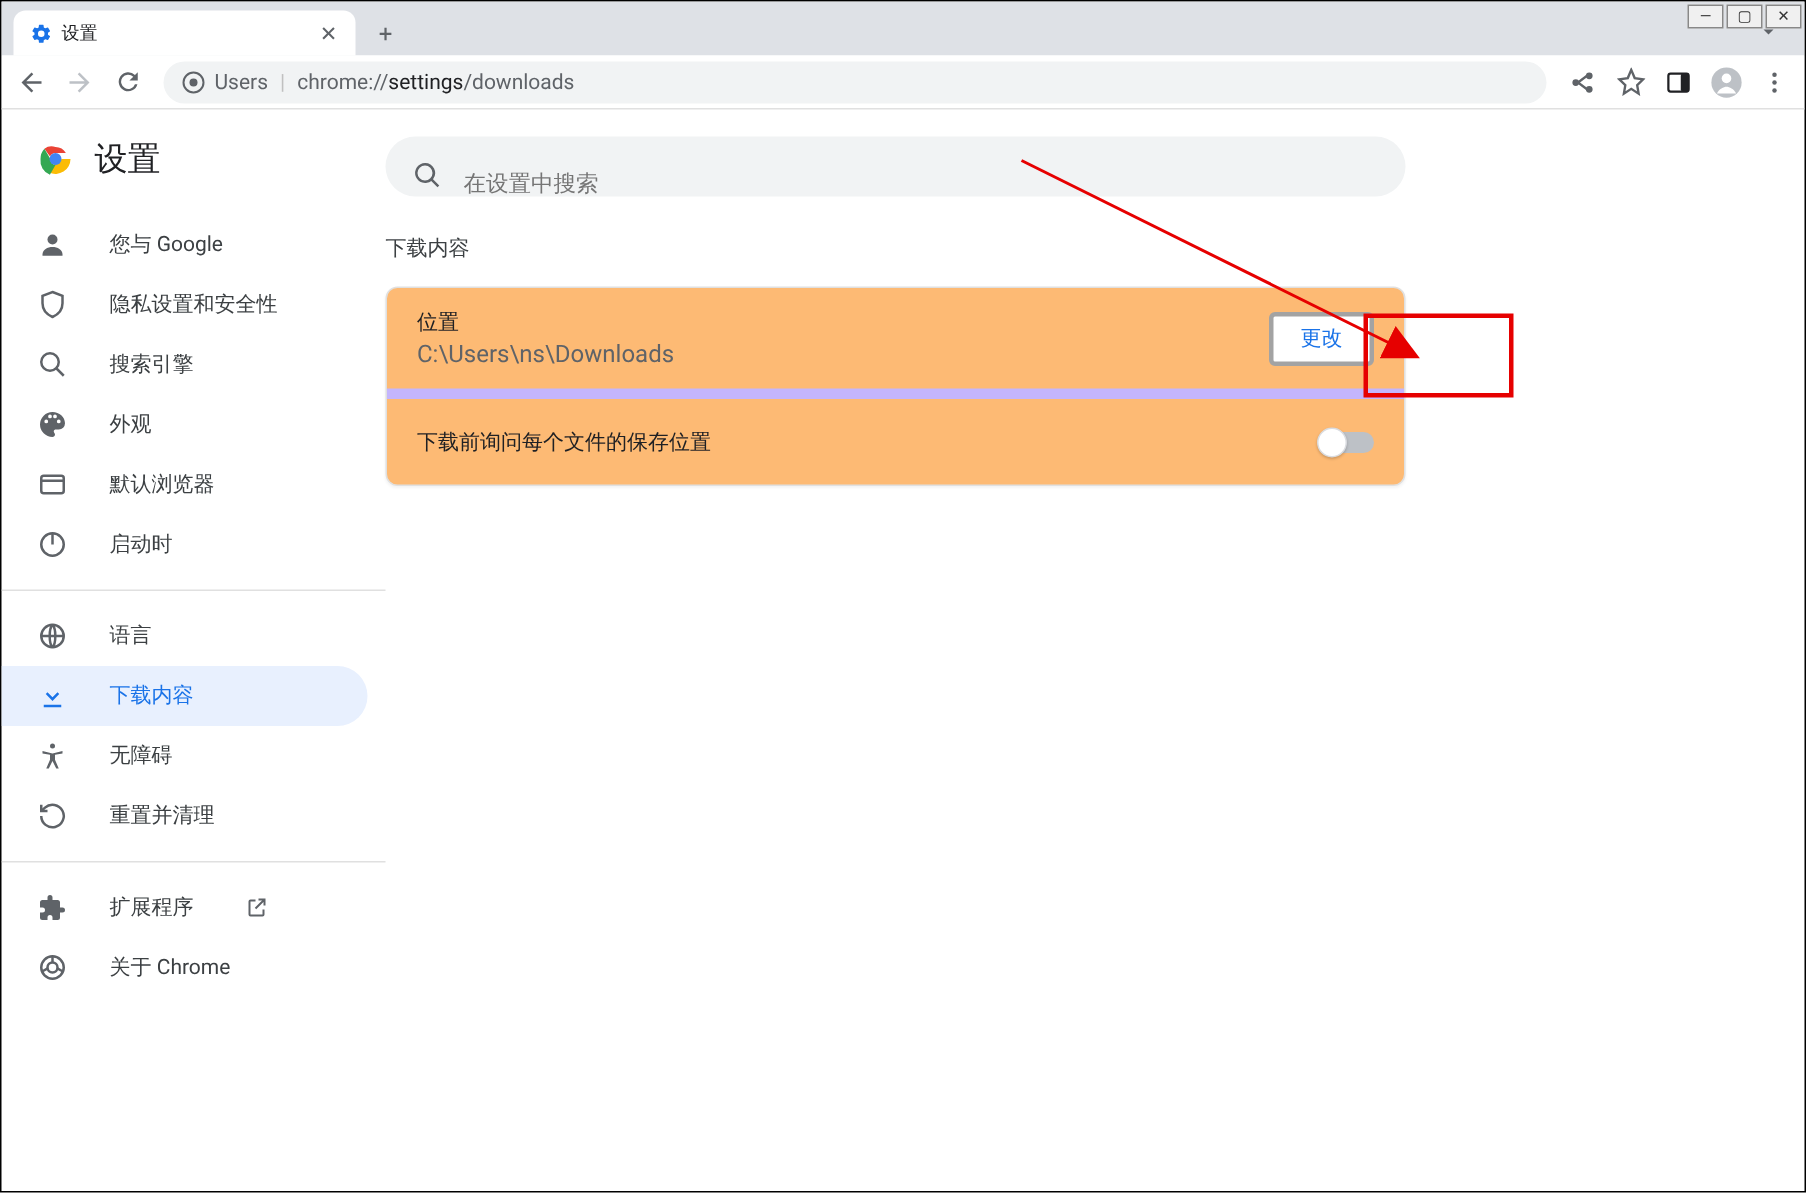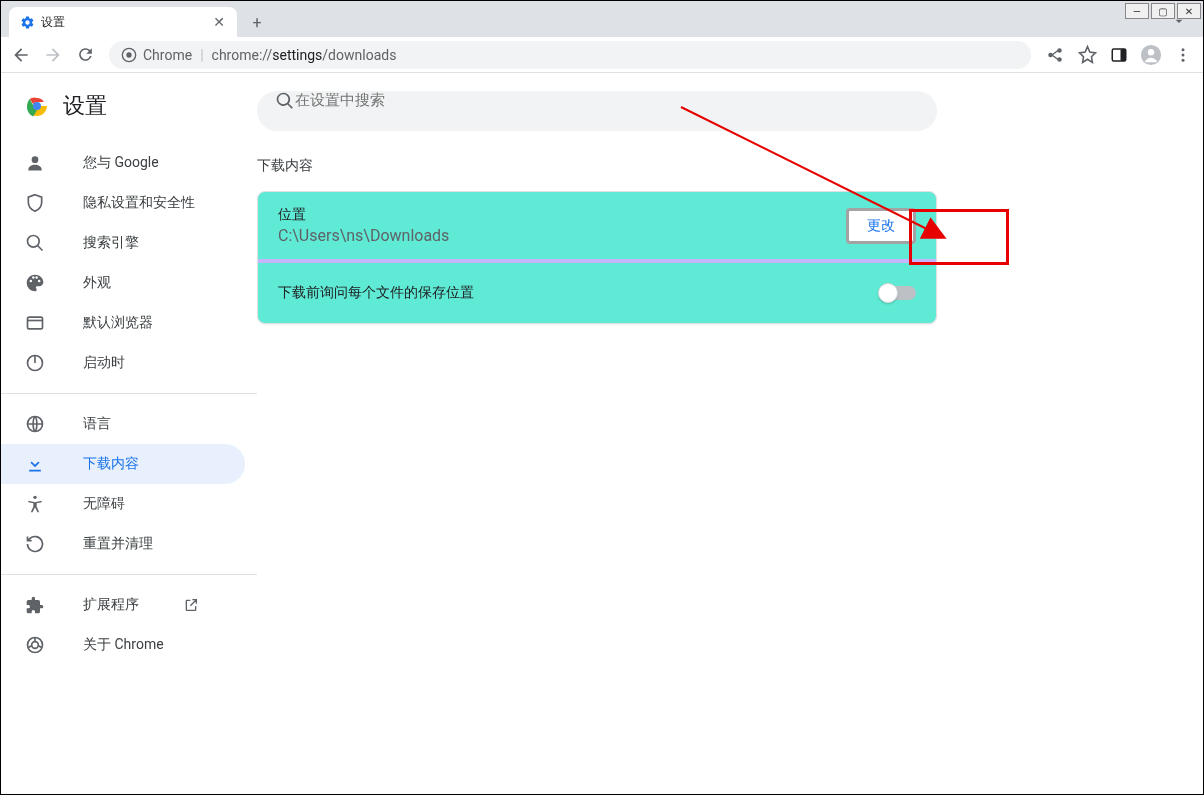--- a/index.html
+++ b/index.html
@@ -20,33 +20,33 @@
 .addr-sec { color: #5f6368; display: flex; align-items: center; gap: 6px; }
 .addr-sep { color: #c0c0c0; }
 .addr-url { color: #202124; }
 .addr-url .muted { color: #5f6368; }
 .content { display: flex; height: calc(100% - 72px); position: relative; }
 .sidebar { width: 256px; padding-top: 18px; }
 .side-header { display: flex; align-items: center; gap: 14px; padding: 0 20px 16px 24px; }
 .chrome-logo { width: 24px; height: 24px; }
 .settings-title { font-size: 22px; color: #202124; }
 .side-items { padding-top: 6px; }
-.side-item { display: flex; align-items: center; gap: 38px; height: 40px; padding: 0 0 0 24px; font-size: 14px; color: #3c4043; cursor: pointer; border-radius: 0 20px 20px 0; margin-right: 12px; }
+.side-item { display: flex; align-items: center; gap: 28px; height: 40px; padding: 0 0 0 24px; font-size: 14px; color: #3c4043; cursor: pointer; border-radius: 0 20px 20px 0; margin-right: 12px; }
 .side-item.active { background: #e8f0fe; color: #1a73e8; }
 .side-item.active .side-icon { color: #1a73e8; }
 .side-icon { width: 20px; height: 20px; color: #5f6368; display: flex; align-items: center; justify-content: center; }
 .side-sep { height: 1px; background: #e0e0e0; margin: 10px 0; }
 .ext-icon { width: 16px; height: 16px; margin-left: 6px; color: #5f6368; }
 .main { flex: 1; padding: 18px 0 0 0; position: relative; }
-.search-box { width: 680px; height: 40px; background: #f1f3f4; border-radius: 40px; display: flex; align-items: flex-start; padding: 0 18px; gap: 0; margin-bottom: 26px; }
+.search-box { width: 680px; height: 40px; background: #f1f3f4; border-radius: 40px; display: flex; align-items: flex-end; padding: 0 18px; gap: 14px; margin-bottom: 26px; }
 .search-box input { border: none; background: transparent; outline: none; font-size: 15px; flex: 1; }
 .section-title { font-size: 14px; color: #3c4043; margin-bottom: 16px; }
-.card { width: 680px; border: 1px solid #e0e0e0; border-radius: 8px; background: #5eead4; box-shadow: 0 1px 2px rgba(0,0,0,0.05); }
+.card { width: 680px; border: 1px solid #e0e0e0; border-radius: 8px; background: #fdba74; box-shadow: 0 1px 2px rgba(0,0,0,0.05); }
 .card-row { display: flex; align-items: center; padding: 14px 20px; min-height: 64px; }
-.card-row + .card-row { border-top: 4px solid #c4b5fd; }
+.card-row + .card-row { border-top: 7px solid #c4b5fd; }
 .row-text { flex: 1; }
 .row-label { font-size: 14px; color: #202124; }
 .row-sub { font-size: 16px; color: #5f6368; margin-top: 2px; }
 .btn-outline { border: 3px solid #a3a3a3; background: #fff; color: #1a73e8; font-size: 14px; padding: 6px 18px; border-radius: 4px; cursor: pointer; }
 .toggle { width: 36px; height: 14px; background: #bdc1c6; border-radius: 7px; position: relative; cursor: pointer; }
 .toggle-knob { width: 20px; height: 20px; background: #fff; border: 1px solid #dadce0; border-radius: 50%; position: absolute; left: -2px; top: -3px; box-shadow: 0 1px 2px rgba(0,0,0,0.2); }
 .highlight-box { position: absolute; border: 3px solid #e60000; pointer-events: none; }
 .arrow-svg { position: absolute; pointer-events: none; }
 </style>
 </head>
@@ -91,21 +91,21 @@
     <svg viewBox="0 0 24 24" width="19" height="19" fill="#5f6368">
         <path d="M17.65 6.35A8 8 0 1 0 19.73 14h-2.08a6 6 0 1 1-1.42-6.24L13 11h7V4l-2.35 2.35z"></path>
       </svg>
   </div>
   <div class="addr">
     <span class="addr-sec">
       <svg viewBox="0 0 24 24" width="16" height="16" fill="#5f6368">
           <circle cx="12" cy="12" r="10" fill="none" stroke="#5f6368" stroke-width="2"></circle>
           <circle cx="12" cy="12" r="4"></circle>
         </svg>
-      <span>Chrome</span>
+      <span>Users</span>
     </span>
     <span class="addr-sep">|</span>
     <span class="addr-url">
       <span class="muted">chrome://</span><span>settings</span><span class="muted">/downloads</span>
     </span>
   </div>
   <div class="tb-btn">
     <svg viewBox="0 0 24 24" width="18" height="18" fill="none" stroke="#5f6368" stroke-width="2">
         <path d="M8 12l8-6M8 12l8 6M4 12h4"></path>
         <circle cx="18" cy="6" r="2" fill="#5f6368"></circle>

